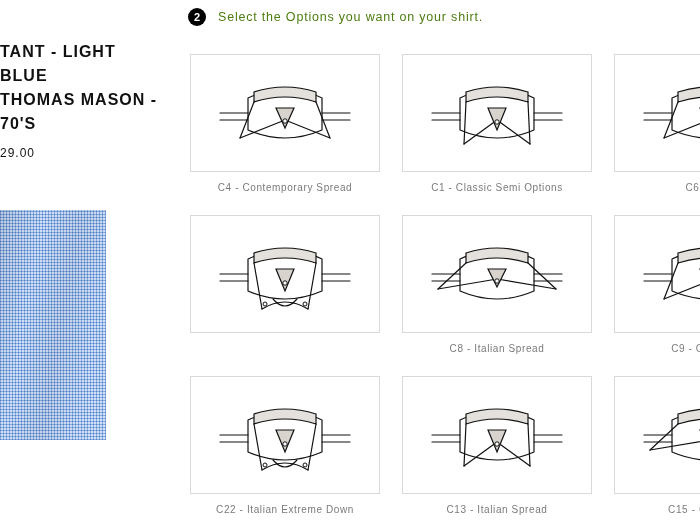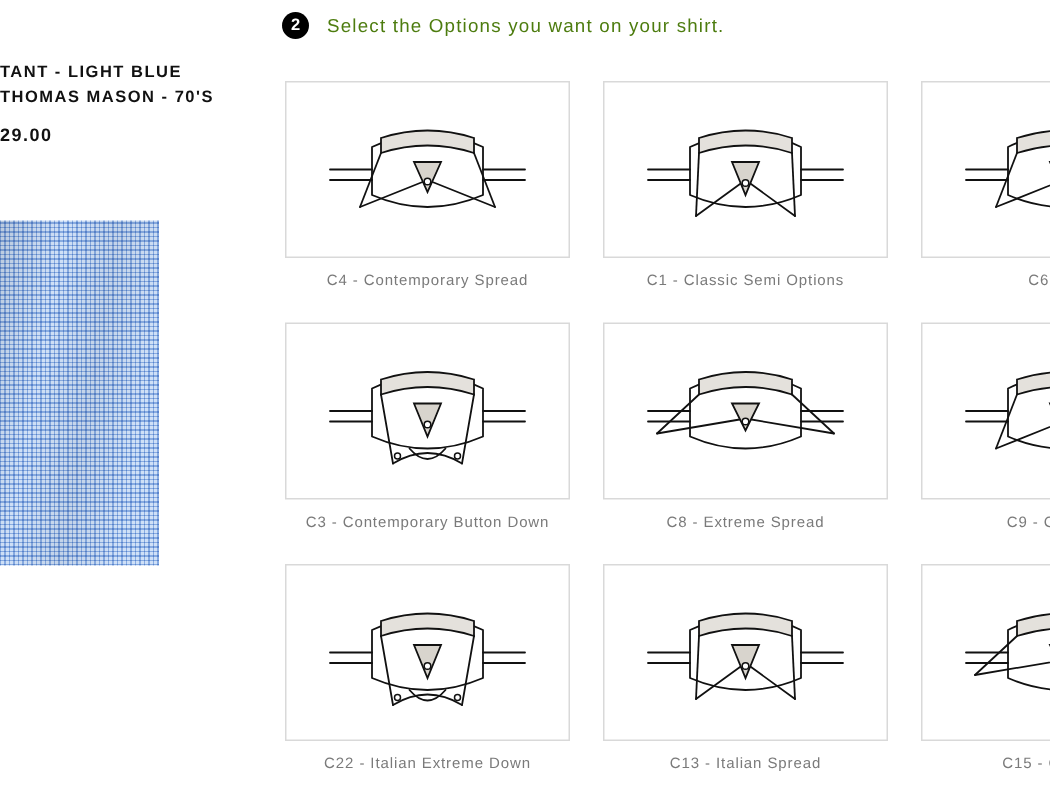--- a/index.html
+++ b/index.html
@@ -12,30 +12,30 @@
     overflow: hidden;
     position: relative;
   }
   .layout { display: flex; height: 100%; }
   .left {
     width: 160px;
     padding: 40px 0 0 0;
     flex: none;
   }
   .title {
-    font-size: 11px;
+    font-size: 16px;
     font-weight: 700;
     letter-spacing: 1px;
     text-transform: uppercase;
     line-height: 1.5;
     margin-bottom: 10px;
   }
   .price {
     font-size: 12px;
-    font-weight: 700;
+    font-weight: 400;
     letter-spacing: 1px;
   }
   .swatch {
     margin-top: 50px;
     width: 106px;
     height: 230px;
     background:
       repeating-linear-gradient(0deg, #a7c3e8 0 1px, transparent 1px 3px),
       repeating-linear-gradient(90deg, #a7c3e8 0 1px, transparent 1px 3px),
       #cfe0f7;
@@ -186,37 +186,36 @@
   <path class="line" d="M44 34 L52 80"></path>
   <path class="line" d="M106 34 L98 80"></path>
   <path class="line" d="M52 80 Q75 66 98 80"></path>
   <path class="fill-tri" d="M66 40 L84 40 L75 62 Z"></path>
   <circle class="dot" cx="75" cy="54" r="2.2"></circle>
   <circle class="dot" cx="55" cy="75" r="2"></circle>
   <circle class="dot" cx="95" cy="75" r="2"></circle>
   <path class="line" d="M63 70 Q75 84 87 70"></path>
 </svg>
 </div>
-          <div class="caption">C3 - Contemporary Button Down</div>
         </div>
         <div class="cell">
           <div class="card">
 <svg class="collar-svg" viewBox="0 0 150 90">
   <path class="line" d="M10 45 H38 M112 45 H140"></path>
   <path class="line" d="M10 52 H38 M112 52 H140"></path>
   <path class="line" d="M38 30 Q75 12 112 30 L112 62 Q75 78 38 62 Z"></path>
   <path class="fill-band" d="M44 24 Q75 14 106 24 L106 34 Q75 24 44 34 Z"></path>
   <path class="line" d="M44 34 L16 60"></path>
   <path class="line" d="M106 34 L134 60"></path>
   <path class="line" d="M16 60 L75 50 L134 60"></path>
   <path class="fill-tri" d="M66 40 L84 40 L75 58 Z"></path>
   <circle class="dot" cx="75" cy="52" r="2.2"></circle>
 </svg>
 </div>
-          <div class="caption">C8 - Extreme Spread</div>
+          <div class="caption">C8 - Italian Spread</div>
         </div>
         <div class="cell">
           <div class="card">
 <svg class="collar-svg" viewBox="0 0 150 90">
   <path class="line" d="M10 45 H38 M112 45 H140"></path>
   <path class="line" d="M10 52 H38 M112 52 H140"></path>
   <path class="line" d="M38 30 Q75 12 112 30 L112 62 Q75 78 38 62 Z"></path>
   <path class="fill-band" d="M44 24 Q75 14 106 24 L106 34 Q75 24 44 34 Z"></path>
   <path class="line" d="M44 34 L30 70"></path>
   <path class="line" d="M106 34 L120 70"></path>

